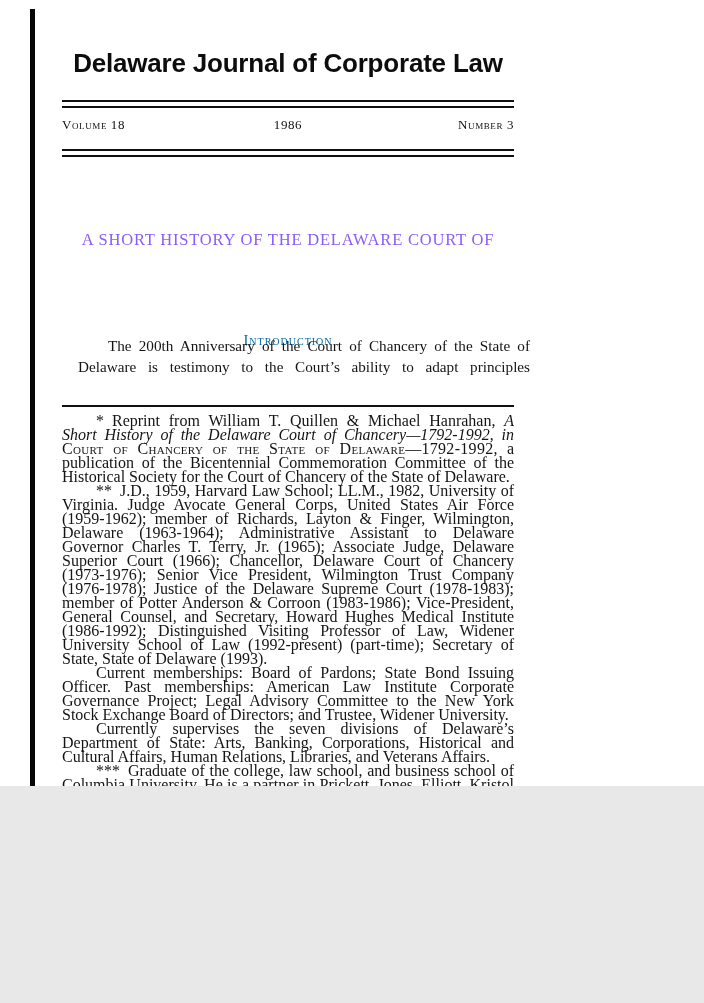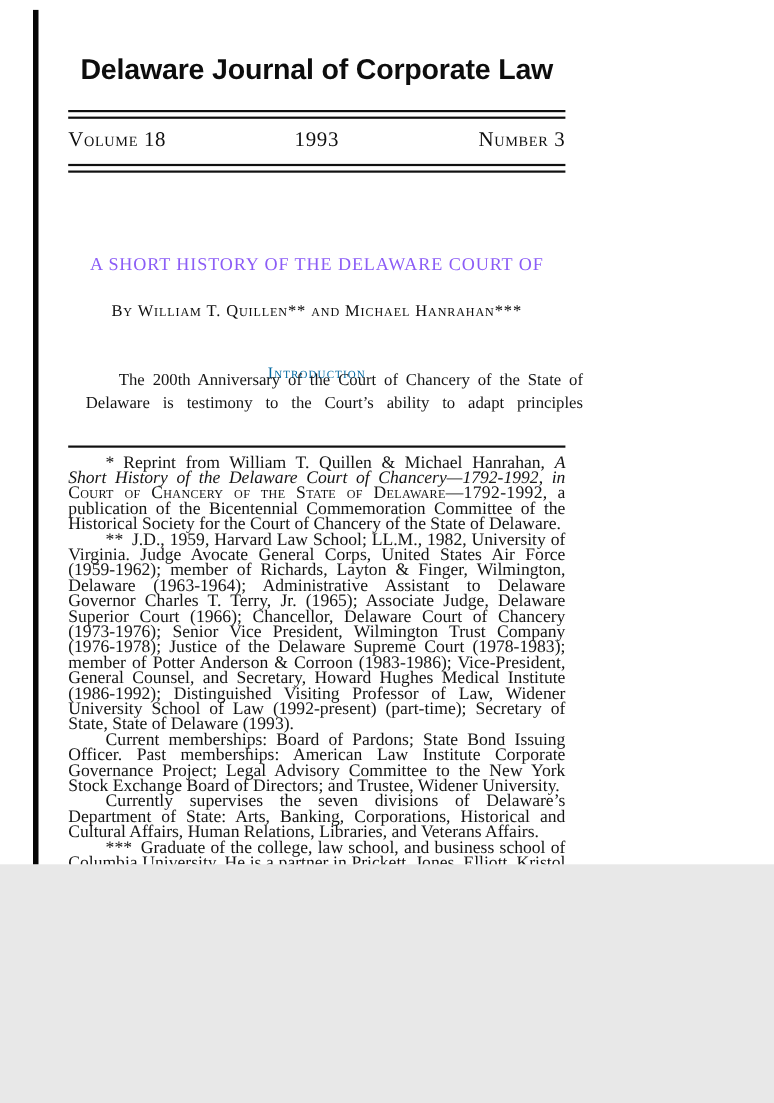--- a/index.html
+++ b/index.html
@@ -24,21 +24,21 @@
   }
   .dbl-rule{
     height:4px;
     border-top:2px solid #101010;
     border-bottom:2.5px solid #101010;
   }
   .rule-1{top:100px;}
   .rule-2{top:149px;}
   .masthead-row{
     top:117px;display:flex;align-items:center;
-    font-size:19px;font-variant:small-caps;letter-spacing:0.6px;
+    font-size:13px;font-variant:small-caps;letter-spacing:0.6px;
     color:#101010;
   }
   .masthead-row .cell{flex:1;}
   .masthead-row .c-left{text-align:left;}
   .masthead-row .c-mid{flex:0 0 auto;text-align:center;font-variant:normal;}
   .masthead-row .c-right{text-align:right;}
   .article-title{
     top:229px;text-align:center;
     font-size:16.5px;letter-spacing:0.8px;line-height:21px;
     color:#8b5cf6;
@@ -80,31 +80,30 @@
 <div class="page">
 
   <div class="scan-line"></div>
 
   <div class="measure journal-title">Delaware Journal of Corporate Law</div>
 
   <div class="measure dbl-rule rule-1"></div>
 
   <div class="measure masthead-row">
     <span class="cell c-left">Volume 18</span>
-    <span class="cell c-mid">1993</span>
+    <span class="cell c-mid">1986</span>
     <span class="cell c-right">Number 3</span>
   </div>
 
   <div class="measure dbl-rule rule-2"></div>
 
   <div class="measure article-title">
     <div>A SHORT HISTORY OF THE DELAWARE COURT OF</div>
   </div>
 
-  <div class="measure byline">By William T. Quillen** and Michael Hanrahan***</div>
 
   <div class="measure section-heading">Introduction</div>
 
   <div class="measure opening-para">The 200th Anniversary of the Court of Chancery of the State of Delaware is testimony to the Court’s ability to adapt principles</div>
 
   <div class="measure fn-rule"></div>
 
   <div class="measure footnotes">
     <p><span class="run-normal">* Reprint from William T. Quillen &amp; Michael Hanrahan, </span><span class="run-italic">A Short History of the Delaware Court of Chancery—1792-1992</span><span class="run-normal">, </span><span class="run-italic">in</span><span class="run-smallcaps"> Court of Chancery of the State of Delaware—1792-1992</span><span class="run-normal">, a publication of the Bicentennial Commemoration Committee of the Historical Society for the Court of Chancery of the State of Delaware.</span></p>
     <p><span class="run-normal">** J.D., 1959, Harvard Law School; LL.M., 1982, University of Virginia. Judge Avocate General Corps, United States Air Force (1959-1962); member of Richards, Layton &amp; Finger, Wilmington, Delaware (1963-1964); Administrative Assistant to Delaware Governor Charles T. Terry, Jr. (1965); Associate Judge, Delaware Superior Court (1966); Chancellor, Delaware Court of Chancery (1973-1976); Senior Vice President, Wilmington Trust Company (1976-1978); Justice of the Delaware Supreme Court (1978-1983); member of Potter Anderson &amp; Corroon (1983-1986); Vice-President, General Counsel, and Secretary, Howard Hughes Medical Institute (1986-1992); Distinguished Visiting Professor of Law, Widener University School of Law (1992-present) (part-time); Secretary of State, State of Delaware (1993).</span></p>

